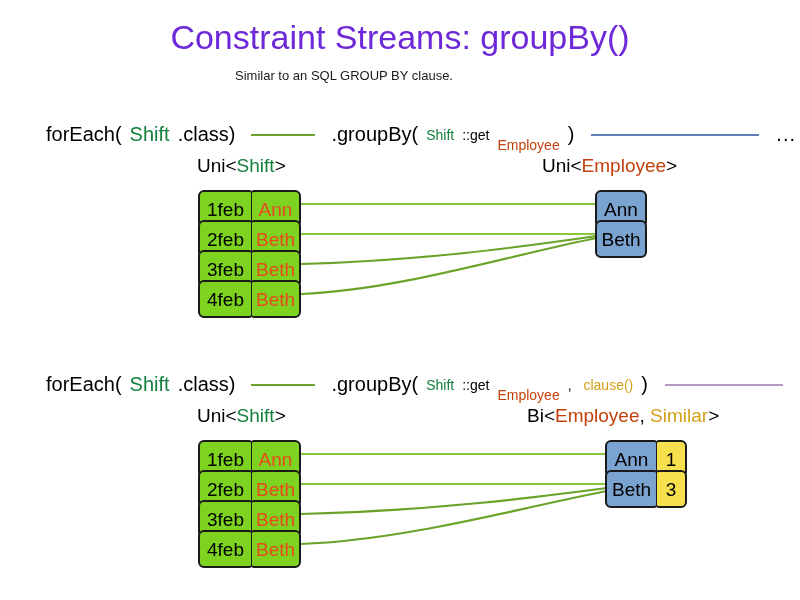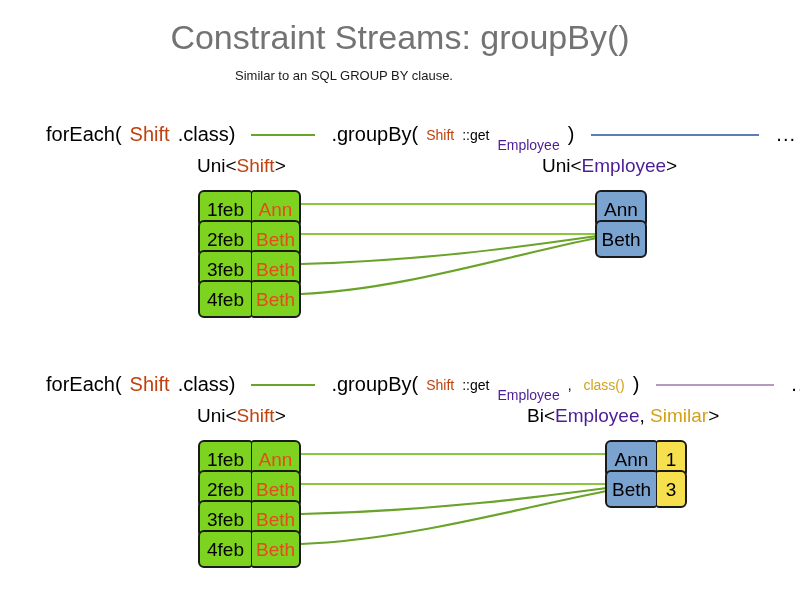--- a/index.html
+++ b/index.html
@@ -18,21 +18,21 @@
 
   
   #title {
     position: absolute;
     left: 0; top: 18px;
     width: 800px;
     text-align: center;
     font-size: 34px;
     font-weight: normal;
     letter-spacing: 0px;
-    color: #737373;
+    color: #6d28d9;
     white-space: nowrap;
   }
   #subtitle {
     position: absolute;
     left: 0; top: 68px;
     width: 688px;
     text-align: center;
     font-size: 13px;
     color: #1a1a1a;
     white-space: nowrap;
@@ -42,22 +42,22 @@
   .code-line {
     position: absolute;
     font-size: 20px;
     white-space: nowrap;
     color: #000000;
     display: flex;
     align-items: center;
     gap: 8px;
   }
   .code-line .seg { white-space: pre; }
-  .tok-shift     { color: #c2410c; }
-  .tok-employee  { color: #4c1d95; margin-top: 21px; }
+  .tok-shift     { color: #15803d; }
+  .tok-employee  { color: #c2410c; margin-top: 21px; }
   .tok-count     { color: #d4a017; }
   .tok-plain     { color: #000000; }
   .tok-small {
     font-size: 14px;
   }
   .ellipsis {
     font-size: 20px;
     color: #000000;
     letter-spacing: 1px;
   }
@@ -208,21 +208,21 @@
 <div class="code-line" style="left:46px; top:366px;">
   <span class="seg tok-plain">forEach(</span>
     <span class="seg tok-shift">Shift</span>
     <span class="seg tok-plain">.class)</span>
   <span class="rule rule-green" style="width:64px; margin:0 8px;"></span>
   <span class="seg tok-plain">.groupBy(</span>
     <span class="seg tok-small tok-shift">Shift</span>
     <span class="seg tok-small tok-plain">::get</span>
     <span class="seg tok-small tok-employee">Employee</span>
     <span class="seg tok-small tok-plain">, </span>
-    <span class="seg tok-small tok-count">class()</span>
+    <span class="seg tok-small tok-count">clause()</span>
     <span class="seg tok-plain">)</span>
   <span class="rule rule-purple" style="width:118px; margin:0 9px;"></span>
   <span class="ellipsis">...</span>
 </div>
 
 <div class="type-label" style="left:197px; top:405px;">
   <span>Uni&lt;</span><span class="tok-shift">Shift</span><span>&gt;</span>
 </div>
 <div class="type-label" style="left:527px; top:405px;">
   <span>Bi&lt;</span><span class="tok-employee">Employee</span><span>, </span><span class="tok-count">Similar</span><span>&gt;</span>

